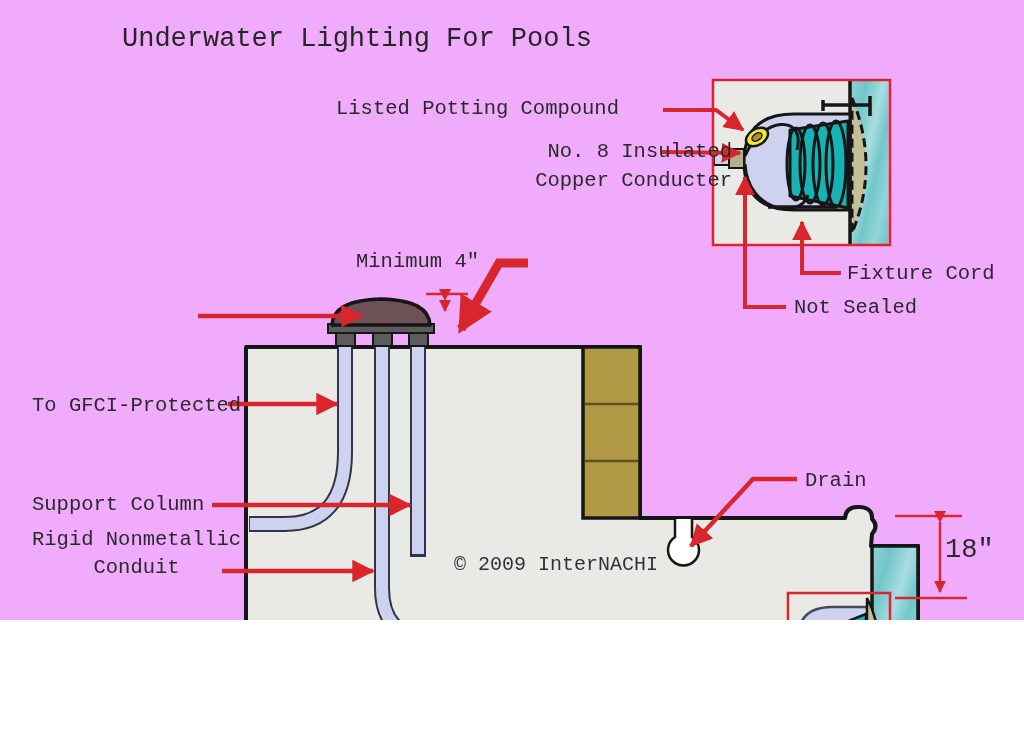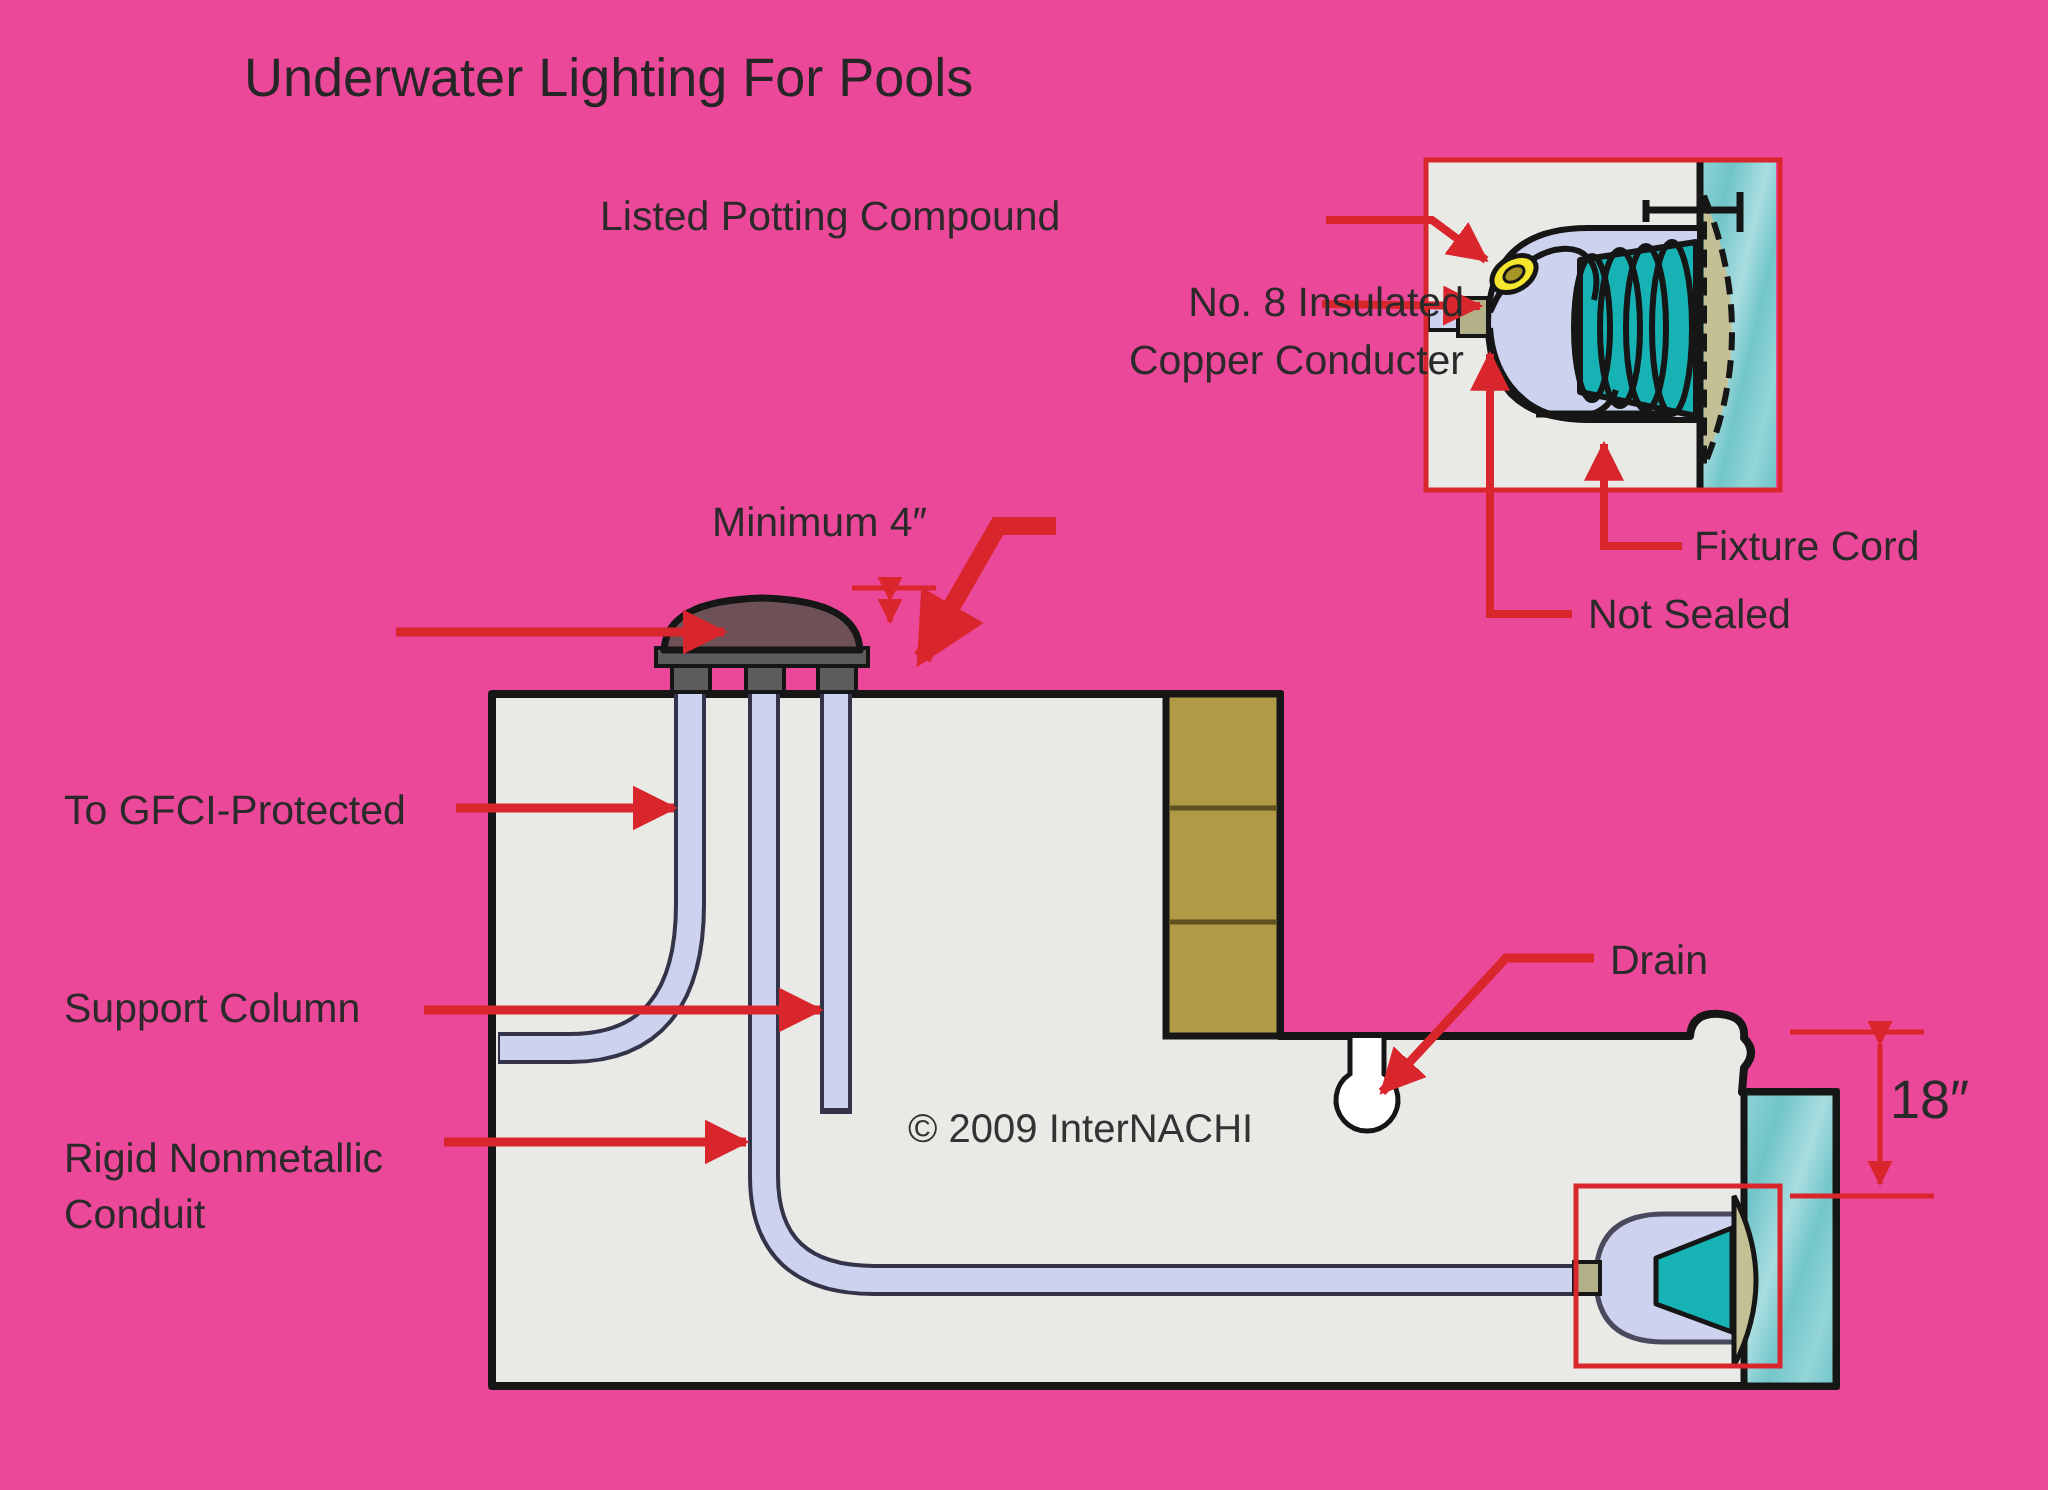--- a/index.html
+++ b/index.html
@@ -1,29 +1,29 @@
 <!DOCTYPE html>
 <html><head>
 <meta charset="utf-8">
 <style>
   html,body{margin:0;padding:0;background:#ffffff;}
-  .stage{position:relative;width:1024px;height:745px;background:#ec4899;overflow:hidden;
-         font-family:Liberation Sans, sans-serif;color:#2a2a2a;}
+  .stage{position:relative;width:1024px;height:620px;background:#f0abfc;overflow:hidden;
+         font-family:Liberation Mono, monospace;color:#2a2a2a;}
   .stage svg{position:absolute;left:0;top:0;}
   .lbl{position:absolute;font-size:20.5px;line-height:28px;color:#2a2a2a;white-space:nowrap;}
   .title{position:absolute;left:122px;top:24px;font-size:27px;color:#262626;}
-  .lbl-listed{left:300px;top:95px;width:355px;text-align:left;}
+  .lbl-listed{left:300px;top:95px;width:355px;text-align:center;}
   .lbl-no8{left:440px;top:137px;width:292px;text-align:right;white-space:normal;line-height:29px;}
   .lbl-fixturecord{left:847px;top:260px;}
   .lbl-conduitentry{left:794px;top:294px;}
   .lbl-min4{left:356px;top:248px;}
   .lbl-junction{left:61px;top:304px;}
   .lbl-gfci{left:32px;top:392px;}
   .lbl-support{left:32px;top:491px;}
-  .lbl-rigid{left:32px;top:566px;}
+  .lbl-rigid{left:32px;top:526px;text-align:center;}
   .lbl-drain{left:805px;top:467px;}
   .lbl-copyright{left:454px;top:551px;font-size:20px;color:#333;}
   .lbl-18{left:945px;top:536px;font-size:27px;}
   .two-line span{display:block;}
 </style>
 </head>
 <body>
 
 <div class="stage">
 

